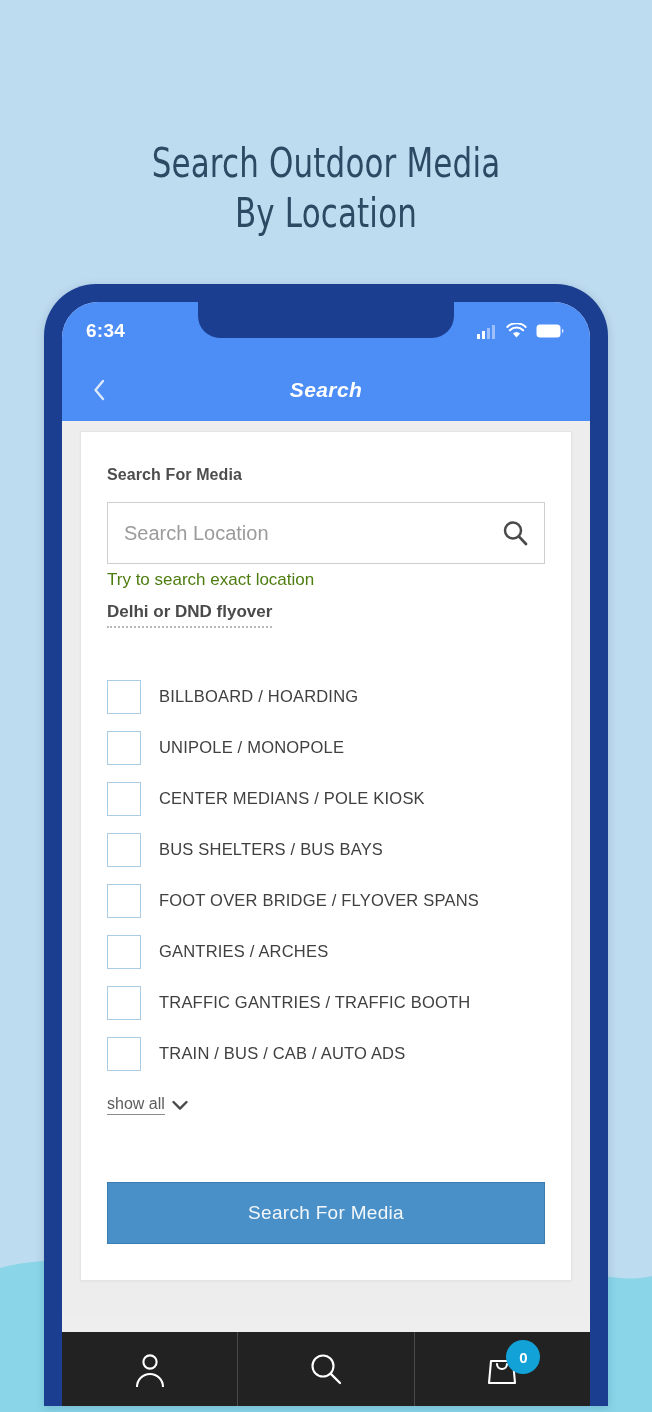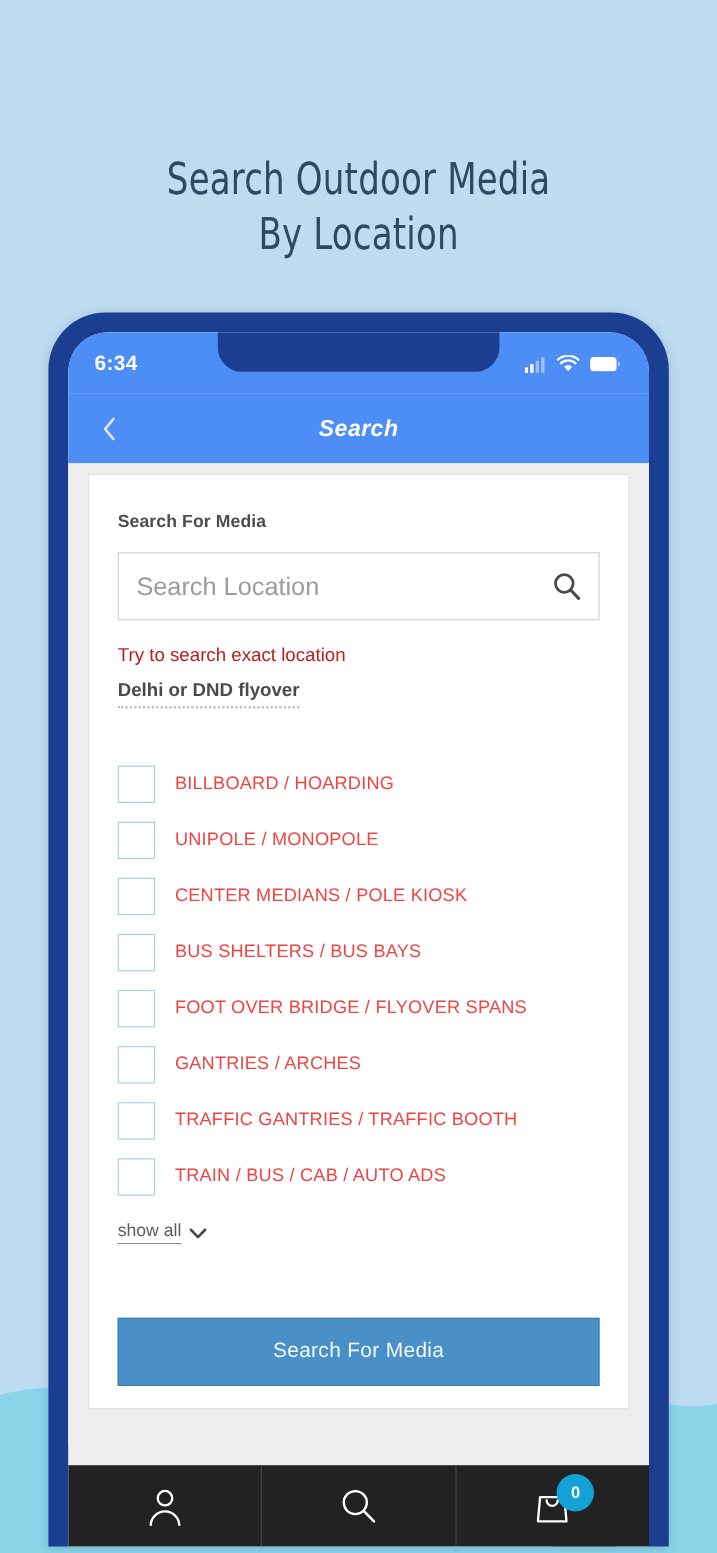--- a/index.html
+++ b/index.html
@@ -171,39 +171,39 @@
     border: 1px solid #cfcfcf;
     background: #ffffff;
     display: flex;
     align-items: center;
     padding: 0 16px;
   }
   .search-input {
     border: none;
     outline: none;
     font-family: "Liberation Sans", sans-serif;
-    font-size: 23px;
+    font-size: 20px;
     color: #404040;
     background: transparent;
     width: 100%;
     padding-right: 40px;
   }
   .search-input::placeholder { color: #9b9b9b; }
   .search-icon-btn {
     position: absolute;
     right: 14px;
     top: 50%;
     transform: translateY(-50%);
     cursor: pointer;
     display:flex;
   }
 
   .hint-text {
-    margin-top: 22px;
-    color: #b91c1c;
+    margin-top: 6px;
+    color: #4d7c0f;
     font-size: 17px;
   }
   .hint-example {
     display: inline-block;
     margin-top: 12px;
     color: #4a4a4a;
     font-size: 17px;
     font-weight: bold;
     border-bottom: 2px dotted #b8b8b8;
     padding-bottom: 4px;
@@ -220,21 +220,21 @@
   }
   .cbox {
     width: 34px;
     height: 34px;
     min-width: 34px;
     border: 1px solid #a9cbe4;
     background: #ffffff;
     margin-right: 18px;
   }
   .media-label {
-    color: #ef4444;
+    color: #404040;
     font-size: 16.5px;
     letter-spacing: 0.2px;
     white-space: nowrap;
   }
 
   .show-all {
     display: inline-flex;
     align-items: center;
     gap: 7px;
     margin-top: 16px;

